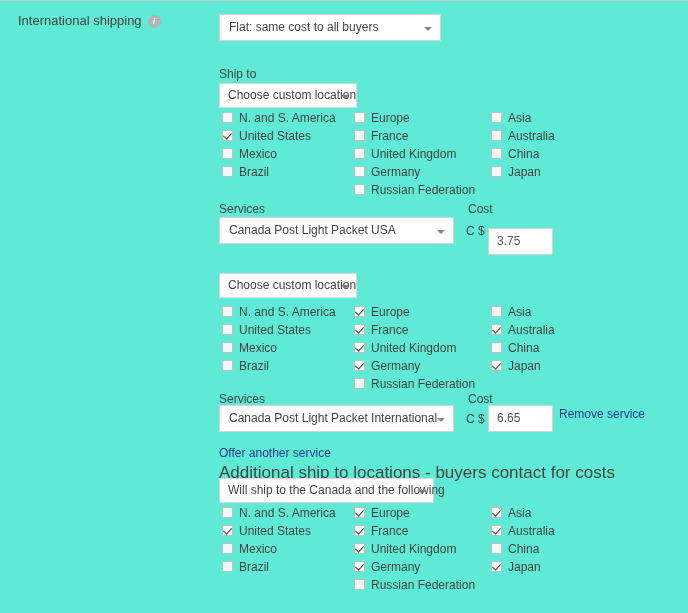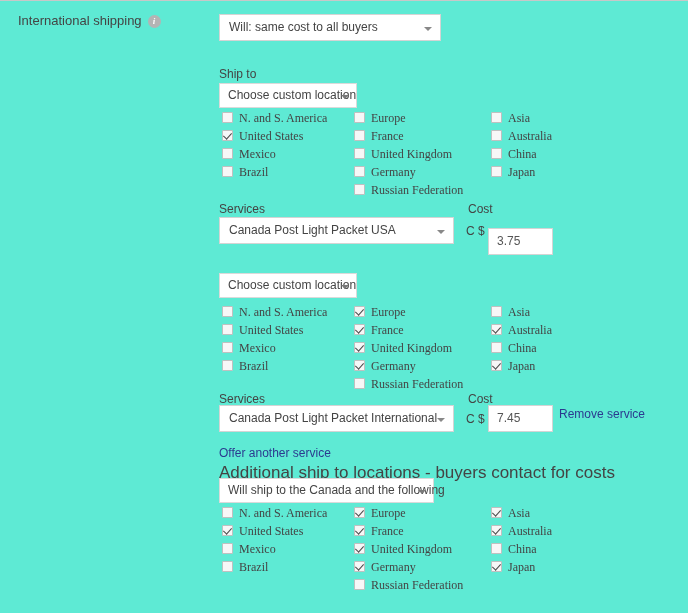--- a/index.html
+++ b/index.html
@@ -166,34 +166,33 @@
     border: solid #4a4a4a;
     border-width: 0 1.6px 1.6px 0;
     transform: rotate(42deg);
   }
   .cb-label {
     display: inline-block;
     margin-left: 6px;
     font-size: 12px;
     color: #444444;
     vertical-align: 0px;
-    font-family: Liberation Serif, serif;
   }
 </style>
 </head>
 <body>
 
 <div class="page">
 
   <div class="section-label">
     <span>International shipping</span><span class="info-icon">i</span>
   </div>
 
   <div class="select-box" style="left:219px; top:13px; width:222px;">
-    <span>Will: same cost to all buyers</span>
+    <span>Flat: same cost to all buyers</span>
     <span class="caret"></span>
   </div>
 
   <div class="field-label" style="left:219px; top:66px;">Ship to</div>
 
   <div class="inline-select" style="left:219px; top:82px; width:138px;">
     <span>Choose custom location</span>
     <span class="caret"></span>
   </div>
 
@@ -295,21 +294,21 @@
     <span class="cb checked"></span><span class="cb-label">Japan</span>
   </div>
 
   <div class="field-label" style="left:219px; top:391px;">Services</div>
   <div class="select-box" style="left:219px; top:404px; width:235px;text-align:right;">
     <span>Canada Post Light Packet International</span>
     <span class="caret"></span>
   </div>
   <div class="field-label" style="left:468px; top:391px;">Cost</div>
   <div class="currency-prefix" style="left:466px; top:411px;">C $</div>
-  <div class="text-input" style="left:488px; top:404px; width:65px;">7.45</div>
+  <div class="text-input" style="left:488px; top:404px; width:65px;">6.65</div>
   <div class="link" style="left:559px; top:406px;">Remove service</div>
 
   <div class="link" style="left:219px; top:445px;">Offer another service</div>
   <div class="static-note" style="left:219px; top:462px;">Additional ship to locations - buyers contact for costs</div>
 
   <div class="inline-select" style="left:219px; top:477px; width:215px;">
     <span>Will ship to the Canada and the following</span>
     <span class="caret"></span>
   </div>
 

